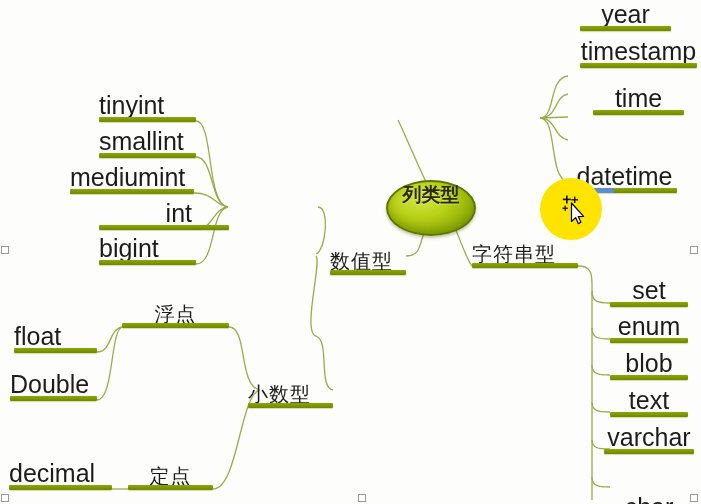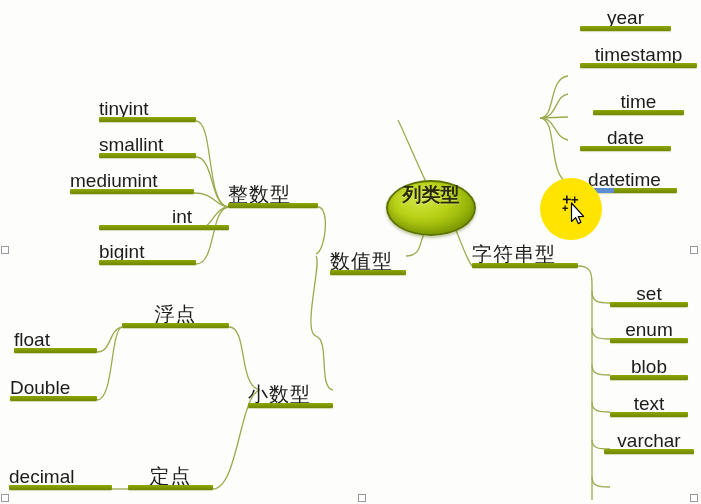--- a/index.html
+++ b/index.html
@@ -40,21 +40,21 @@
   }
   .node .bar {
     position: absolute;
     left: 0;
     bottom: 0;
     height: 5px;
     border-radius: 1px;
     background: linear-gradient(to bottom, #8ca803 0%, #7c9600 55%, #6f8700 100%);
     box-shadow: 0 1px 1px rgba(120,140,0,0.30);
   }
-  .node.leaf .label { font-size: 19px; }
+  .node.leaf .label { font-size: 25px; }
   .node.branch .label { font-size: 19px; }
   .node.cjk .label {
     font-family: "DejaVu Sans", "Liberation Sans", sans-serif;
     font-size: 20px;
     letter-spacing: 1px;
   }
   .node.rightal .label { left: auto; right: 4px; }
   .node.centered .label { left: 50%; transform: translateX(-50%); }
 
   
@@ -185,24 +185,20 @@
   <div class="node leaf rightal" style="left:99px; top:194px; width:97px; height:36px;">
     <span class="label">int</span>
     <span class="bar" style="width:130px;"></span>
   </div>
 
   <div class="node leaf" style="left:99px; top:229px; width:97px; height:36px;text-align:center;">
     <span class="label">bigint</span>
     <span class="bar" style="width:97px;"></span>
   </div>
 
-  <div class="node branch cjk" style="left:228px; top:166px; width:90px; height:42px;">
-    <span class="label">整数型</span>
-    <span class="bar" style="width:90px;"></span>
-  </div>
 
   <div class="node branch cjk" style="left:330px; top:233px; width:76px; height:42px;">
     <span class="label">数值型</span>
     <span class="bar" style="width:76px;"></span>
   </div>
 
   <div class="node leaf" style="left:14px; top:317px; width:83px; height:36px;">
     <span class="label">float</span>
     <span class="bar" style="width:83px;"></span>
   </div>
@@ -241,24 +237,20 @@
   <div class="node leaf centered" style="left:580px; top:32px; width:117px; height:36px;">
     <span class="label">timestamp</span>
     <span class="bar" style="width:117px;"></span>
   </div>
 
   <div class="node leaf centered" style="left:593px; top:79px; width:91px; height:36px;">
     <span class="label">time</span>
     <span class="bar" style="width:91px;"></span>
   </div>
 
-  <div class="node leaf centered" style="left:580px; top:115px; width:91px; height:36px;">
-    <span class="label">date</span>
-    <span class="bar" style="width:91px;"></span>
-  </div>
 
   <div class="node leaf centered" style="left:572px; top:157px; width:105px; height:36px;">
     <span class="label">datetime</span>
     <span class="bar" style="width:105px;">
       <span class="sel"></span>
     </span>
   </div>
 
   <div class="node branch cjk" style="left:472px; top:226px; width:106px; height:42px;">
     <span class="label">字符串型</span>

